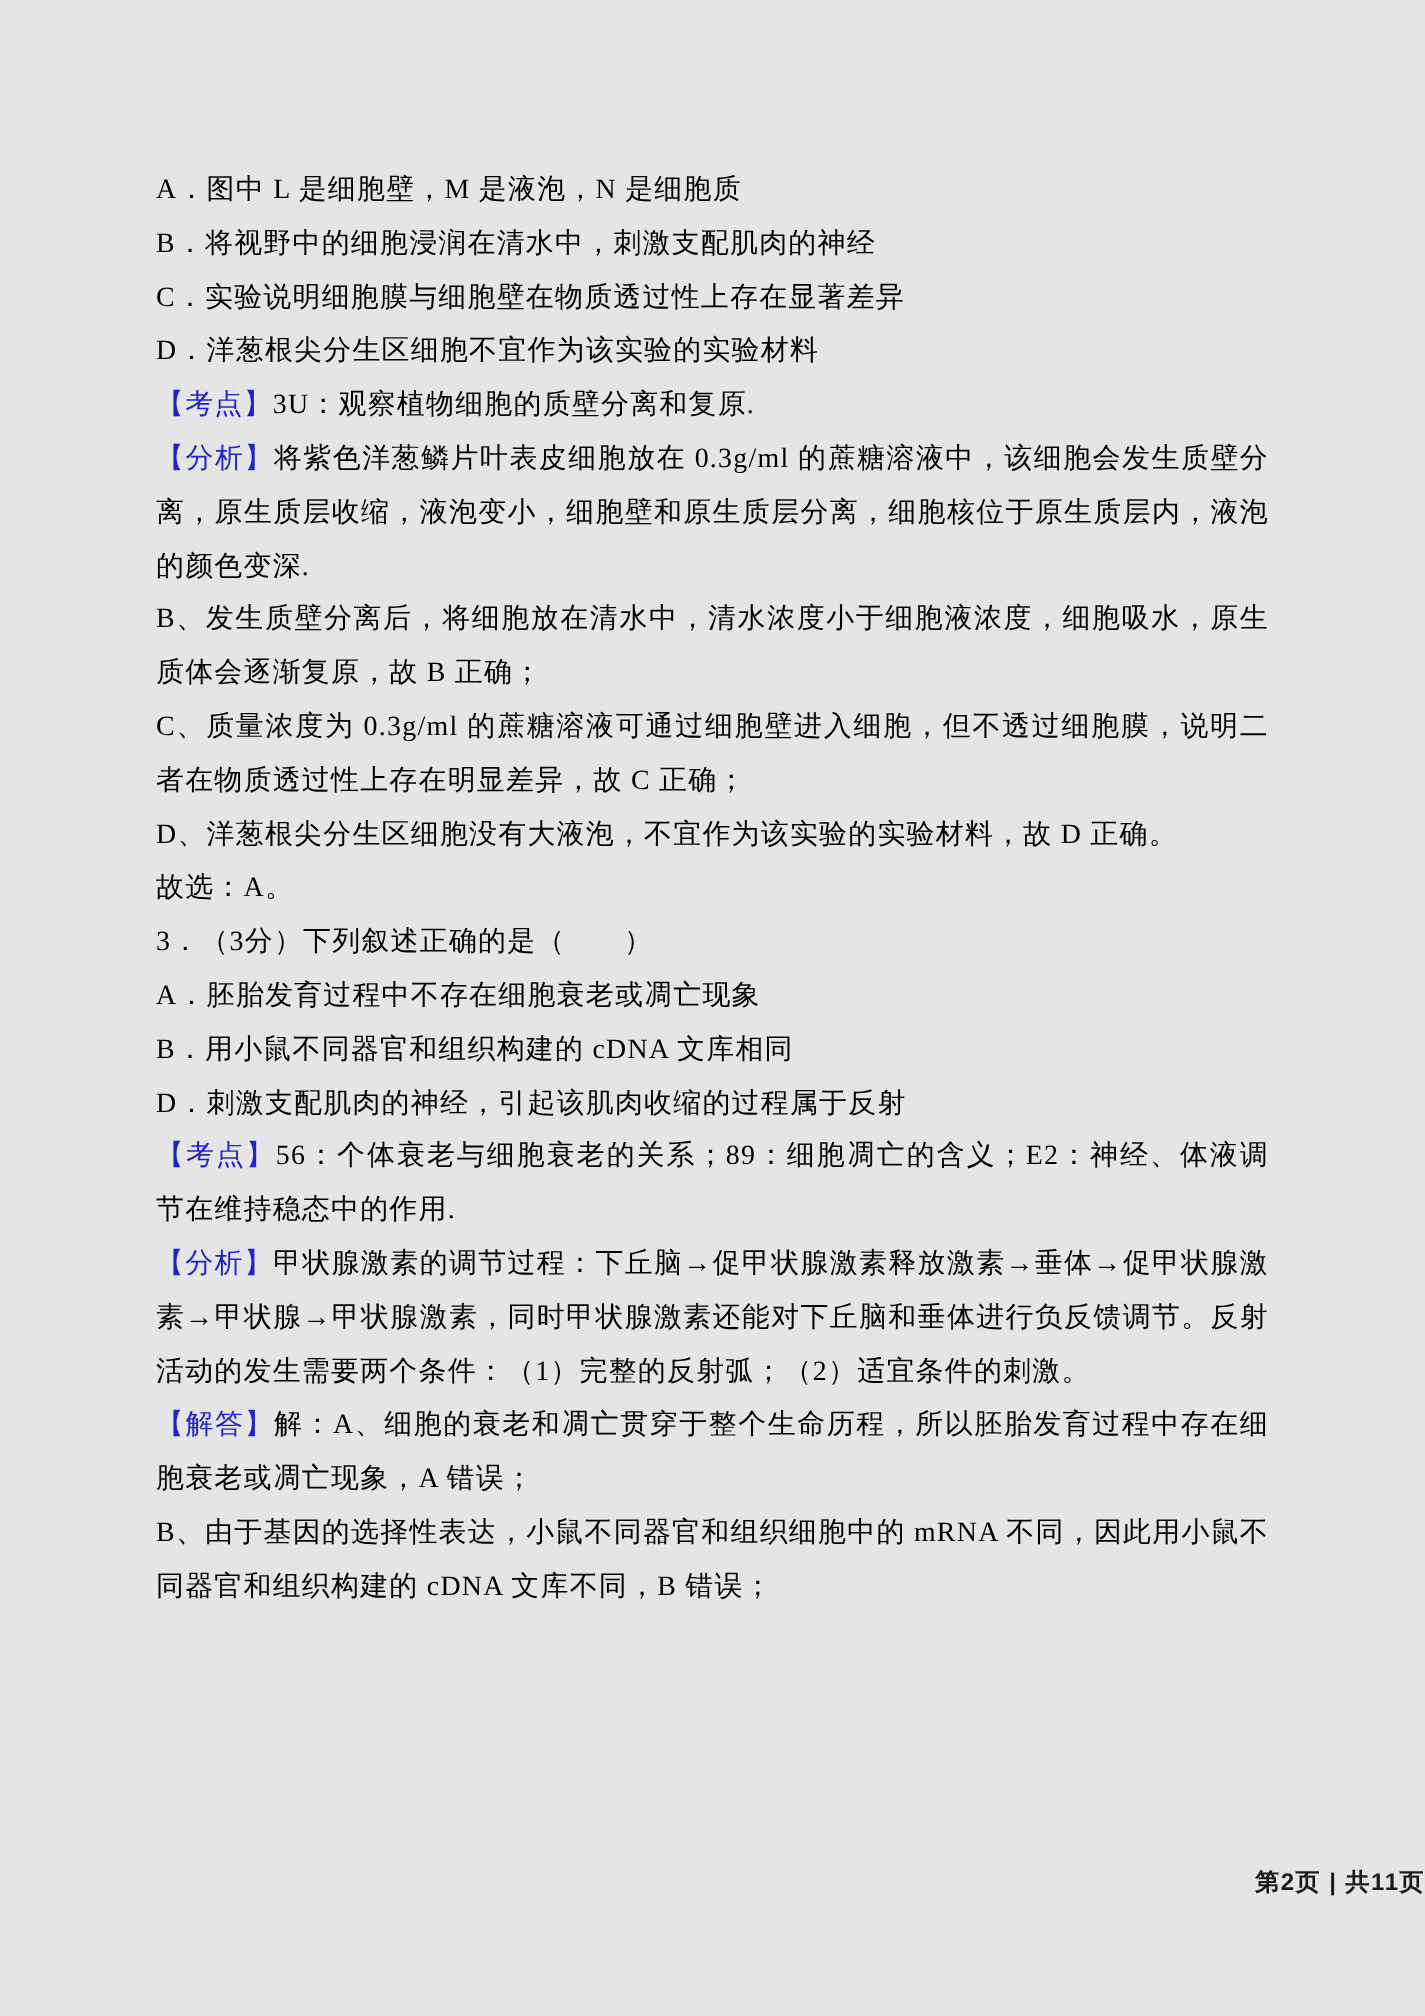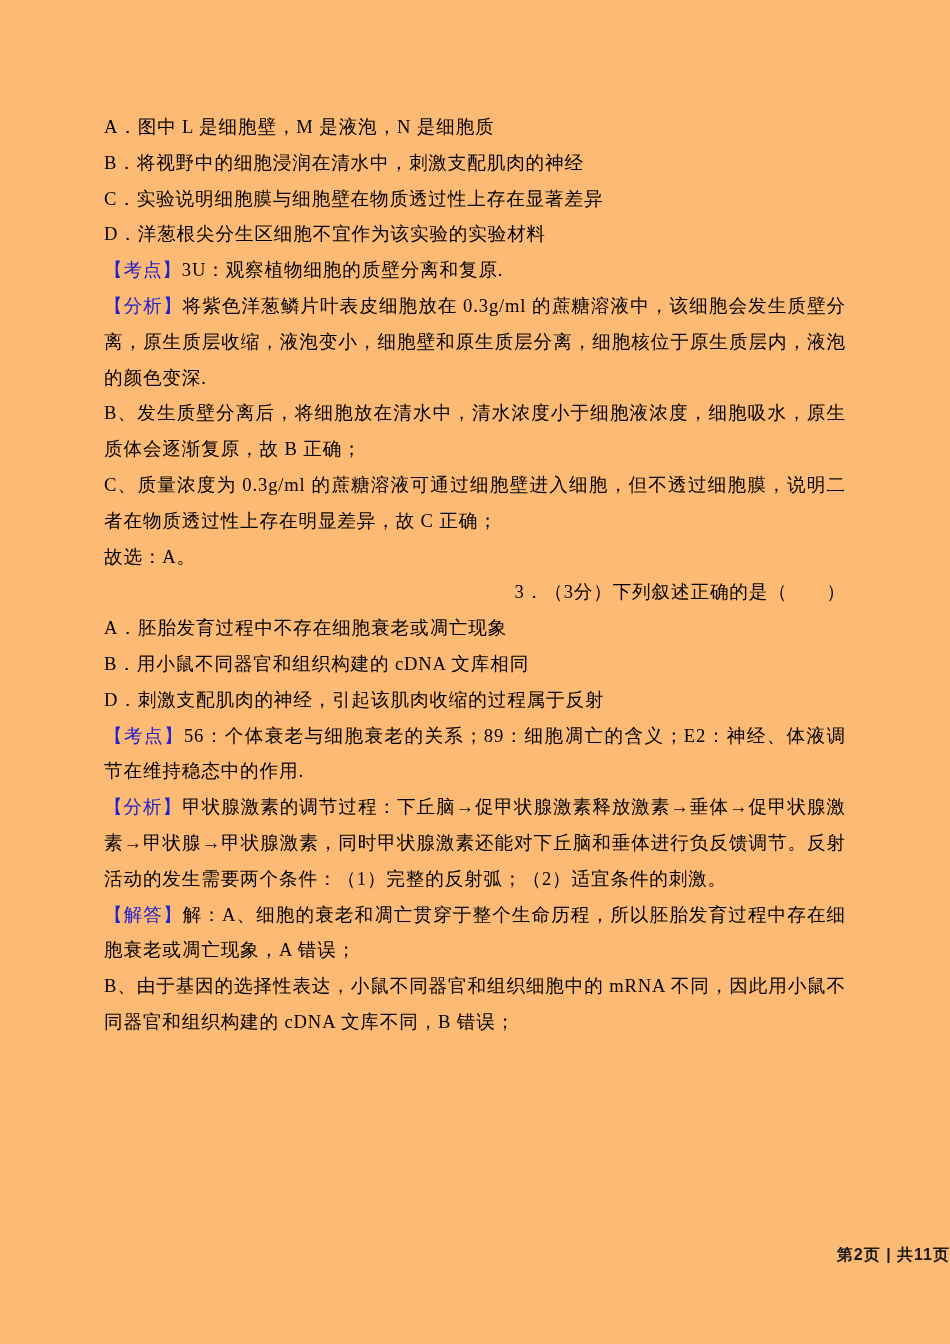--- a/index.html
+++ b/index.html
@@ -4,41 +4,41 @@
 <style>
   html, body {
     margin: 0;
     padding: 0;
     background: #ffffff;
   }
   .page {
     position: relative;
     width: 950px;
     height: 1344px;
-    background: #fdba74;
+    background: #e5e5e5;
     overflow: hidden;
     font-family: "Liberation Serif", "DejaVu Serif", serif;
     color: #000000;
   }
   .content {
     position: absolute;
     left: 104px;
     top: 109px;
     width: 742px;
     font-size: 18.6px;
     line-height: 35.8px;
     letter-spacing: 0.85px;
     text-align: justify;
   }
   .content p {
     margin: 0;
     padding: 0;
   }
   .opt  { padding-left: 36px; text-align: left; }
-  .qnum { padding-left: 5px;  text-align: right; }
+  .qnum { padding-left: 5px;  text-align: left; }
   .mk   { color: #2222cc; }
   .footer {
     position: absolute;
     left: 0;
     top: 1245px;
     width: 950px;
     text-align: right;
     font-family: "Liberation Sans", "DejaVu Sans", sans-serif;
     font-size: 16px;
     font-weight: 600;
@@ -57,20 +57,21 @@
     <p class="opt">C．实验说明细胞膜与细胞壁在物质透过性上存在显著差异</p>
     <p class="opt">D．洋葱根尖分生区细胞不宜作为该实验的实验材料</p>
 
     <p><span class="mk">【考点】</span><span>3U：观察植物细胞的质壁分离和复原.</span></p>
 
     <p><span class="mk">【分析】</span><span>将紫色洋葱鳞片叶表皮细胞放在 0.3g/ml 的蔗糖溶液中，该细胞会发生质壁分离，原生质层收缩，液泡变小，细胞壁和原生质层分离，细胞核位于原生质层内，液泡的颜色变深.</span></p>
 
 
     <p>B、发生质壁分离后，将细胞放在清水中，清水浓度小于细胞液浓度，细胞吸水，原生质体会逐渐复原，故 B 正确；</p>
     <p>C、质量浓度为 0.3g/ml 的蔗糖溶液可通过细胞壁进入细胞，但不透过细胞膜，说明二者在物质透过性上存在明显差异，故 C 正确；</p>
+    <p>D、洋葱根尖分生区细胞没有大液泡，不宜作为该实验的实验材料，故 D 正确。</p>
     <p>故选：A。</p>
 
 
     <p class="qnum">3．（3分）下列叙述正确的是（　　）</p>
 
     <p class="opt">A．胚胎发育过程中不存在细胞衰老或凋亡现象</p>
     <p class="opt">B．用小鼠不同器官和组织构建的 cDNA 文库相同</p>
     <p class="opt">D．刺激支配肌肉的神经，引起该肌肉收缩的过程属于反射</p>
 
     <p><span class="mk">【考点】</span><span>56：个体衰老与细胞衰老的关系；89：细胞凋亡的含义；E2：神经、体液调节在维持稳态中的作用.</span></p>

